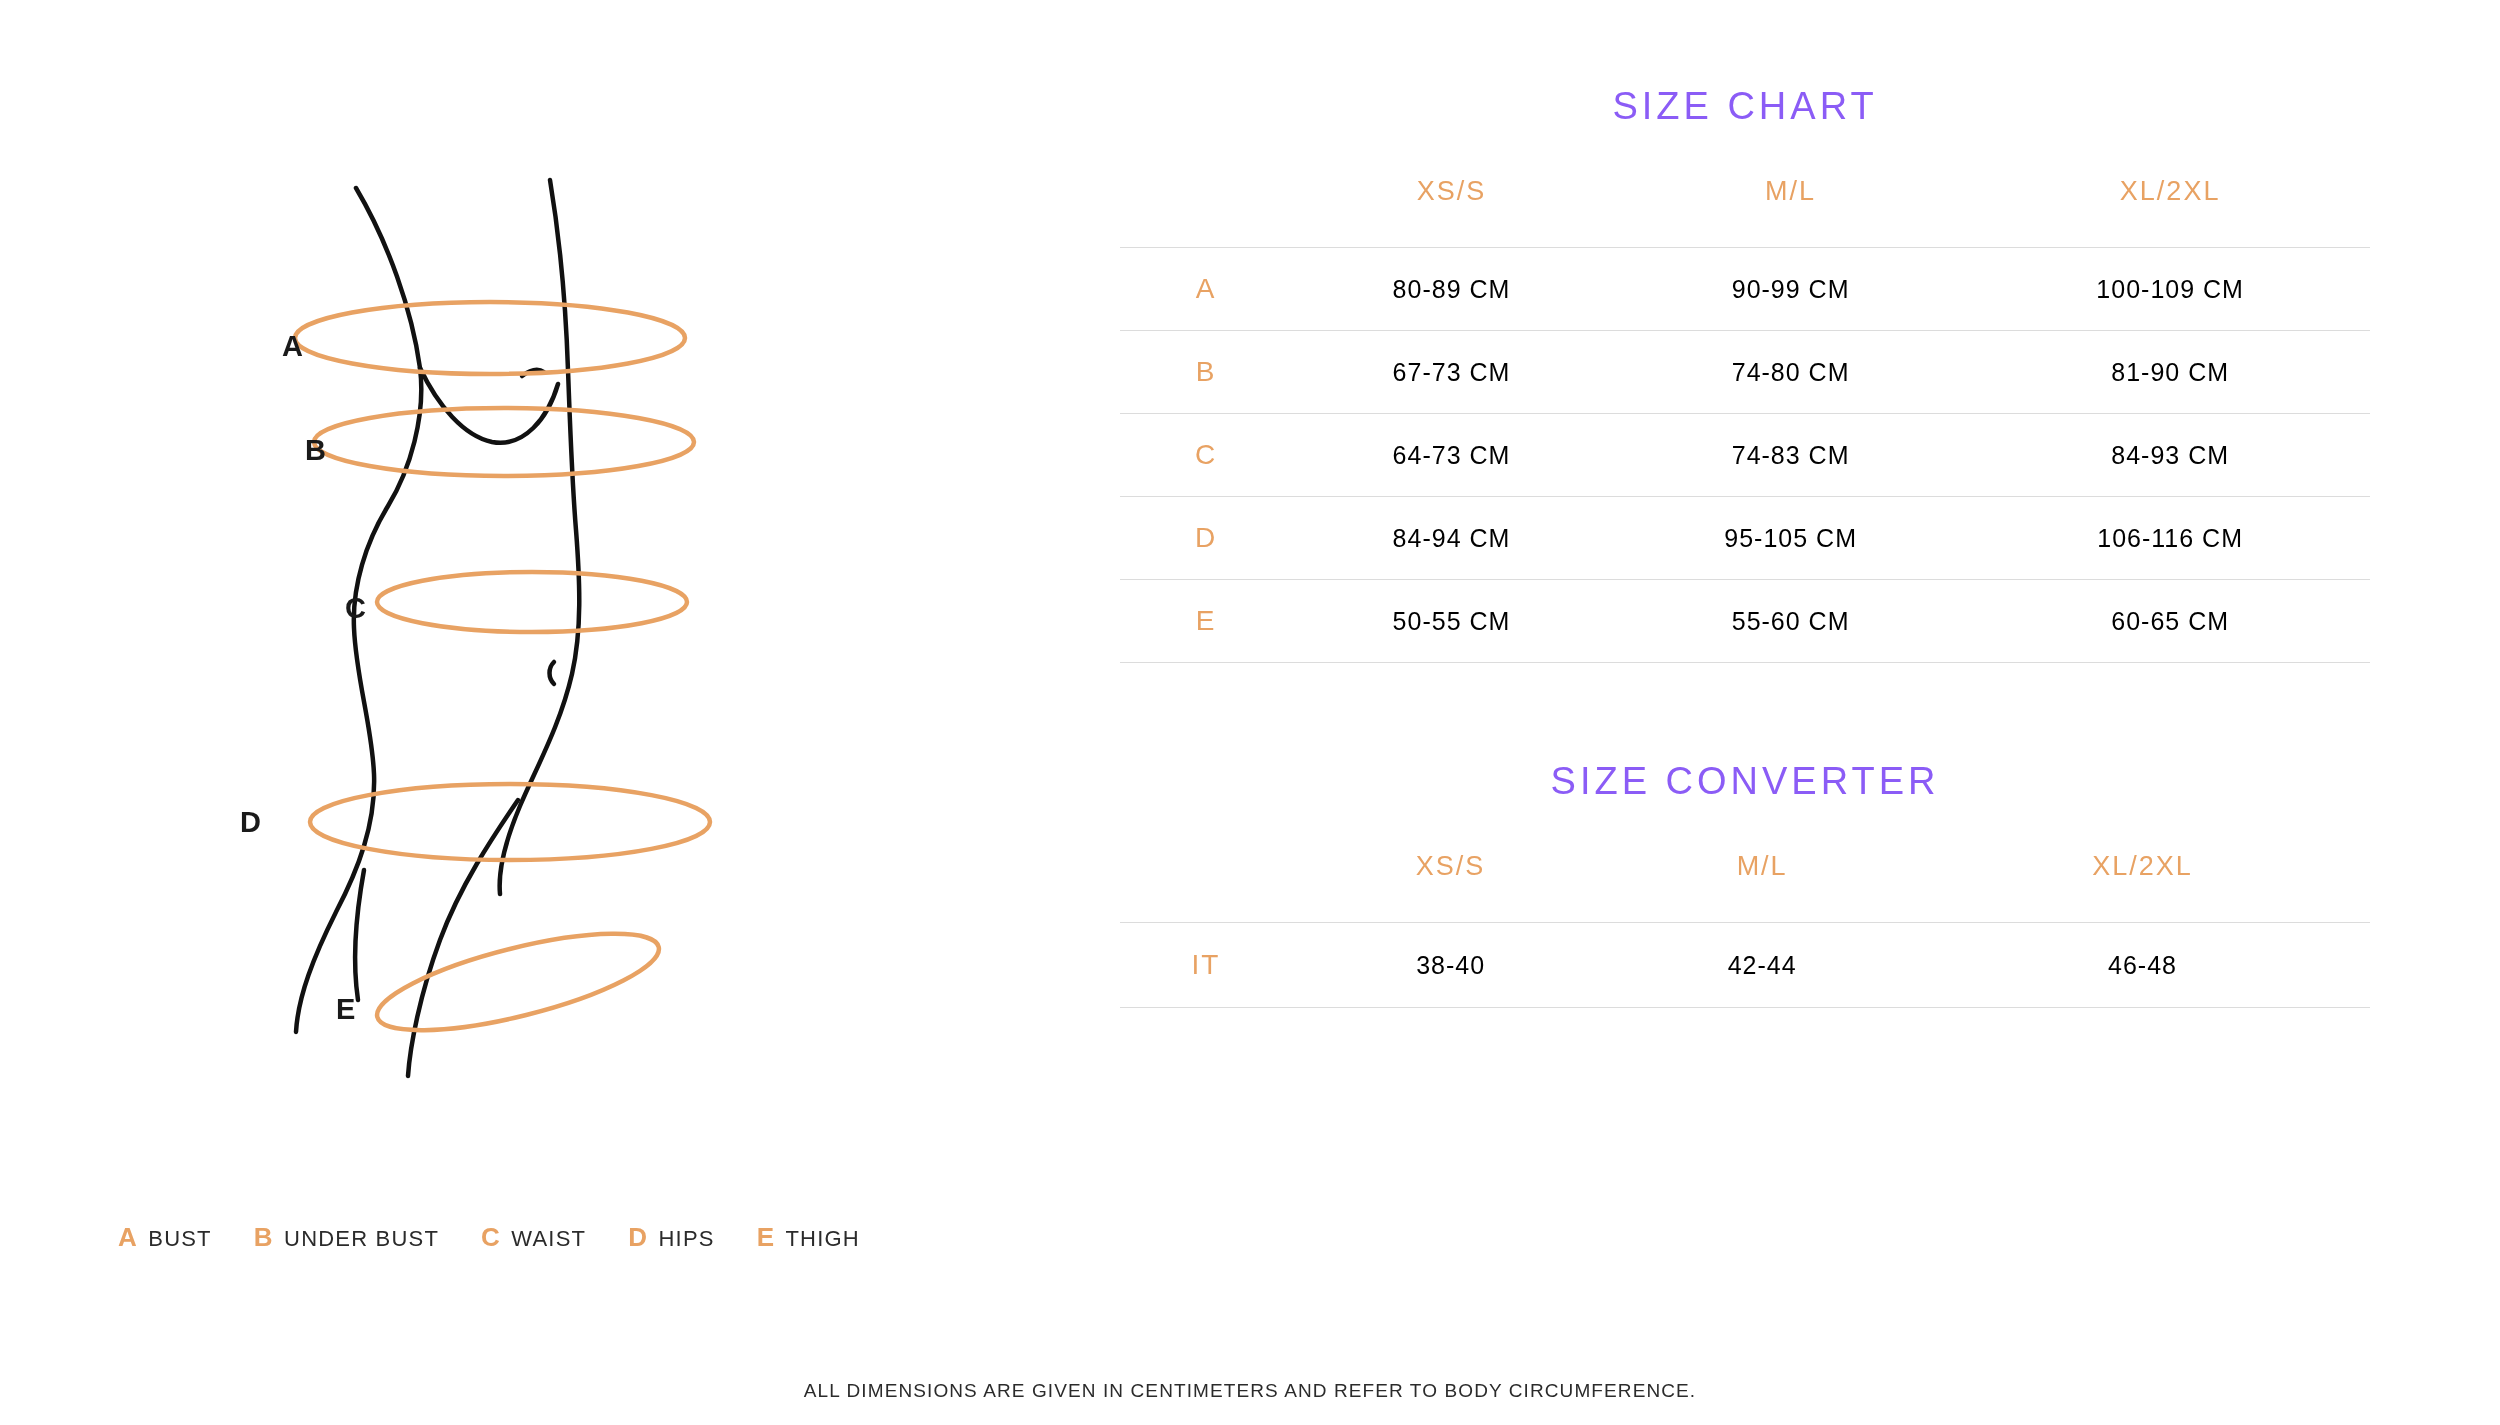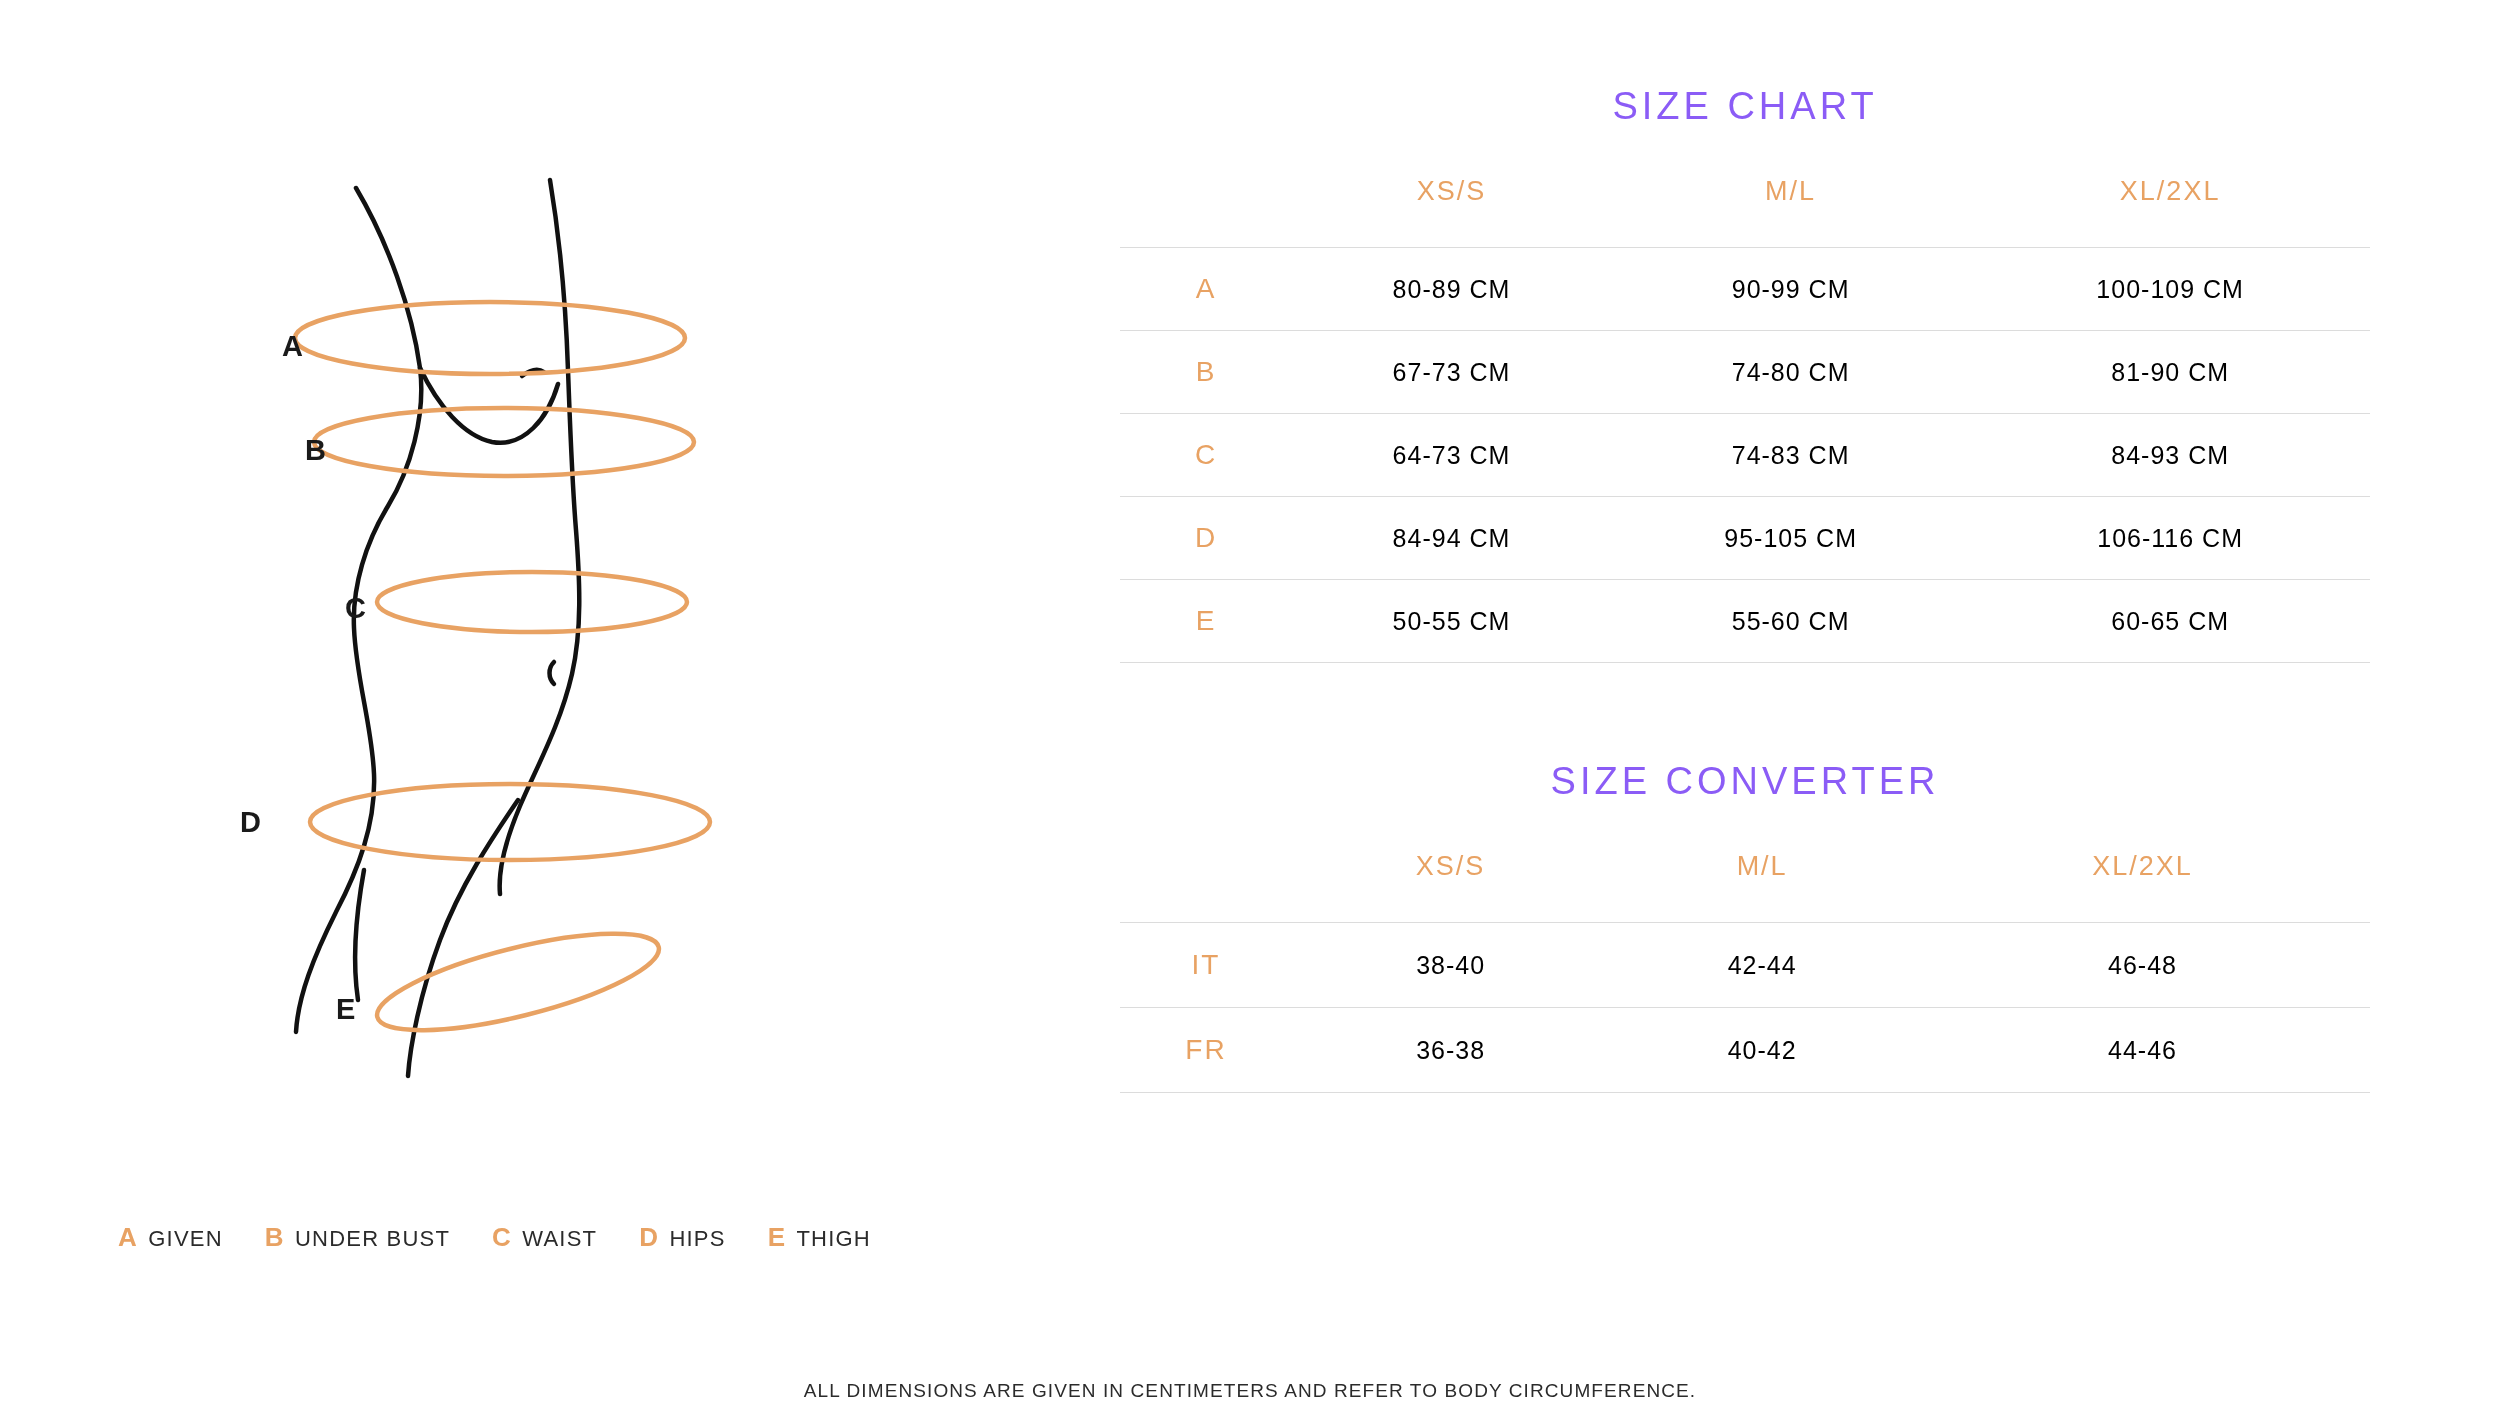--- a/index.html
+++ b/index.html
@@ -189,21 +189,21 @@
 
     <span class="point-label pl-a">A</span>
     <span class="point-label pl-b">B</span>
     <span class="point-label pl-c">C</span>
     <span class="point-label pl-d">D</span>
     <span class="point-label pl-e">E</span>
 
     <div class="legend">
       <div class="legend-item">
         <span class="legend-letter">A</span>
-        <span class="legend-text">GIVEN</span>
+        <span class="legend-text">BUST</span>
       </div>
       <div class="legend-item">
         <span class="legend-letter">B</span>
         <span class="legend-text">UNDER BUST</span>
       </div>
       <div class="legend-item">
         <span class="legend-letter">C</span>
         <span class="legend-text">WAIST</span>
       </div>
       <div class="legend-item">
@@ -275,24 +275,18 @@
           <th>XL/2XL</th>
         </tr>
       </thead>
       <tbody>
         <tr>
           <td class="row-head">IT</td>
           <td>38-40</td>
           <td>42-44</td>
           <td>46-48</td>
         </tr>
-        <tr>
-          <td class="row-head">FR</td>
-          <td>36-38</td>
-          <td>40-42</td>
-          <td>44-46</td>
-        </tr>
       </tbody>
     </table>
   </div>
 
   <div class="footnote">ALL DIMENSIONS ARE GIVEN IN CENTIMETERS AND REFER TO BODY CIRCUMFERENCE.</div>
 </div>
 
 </body></html>

